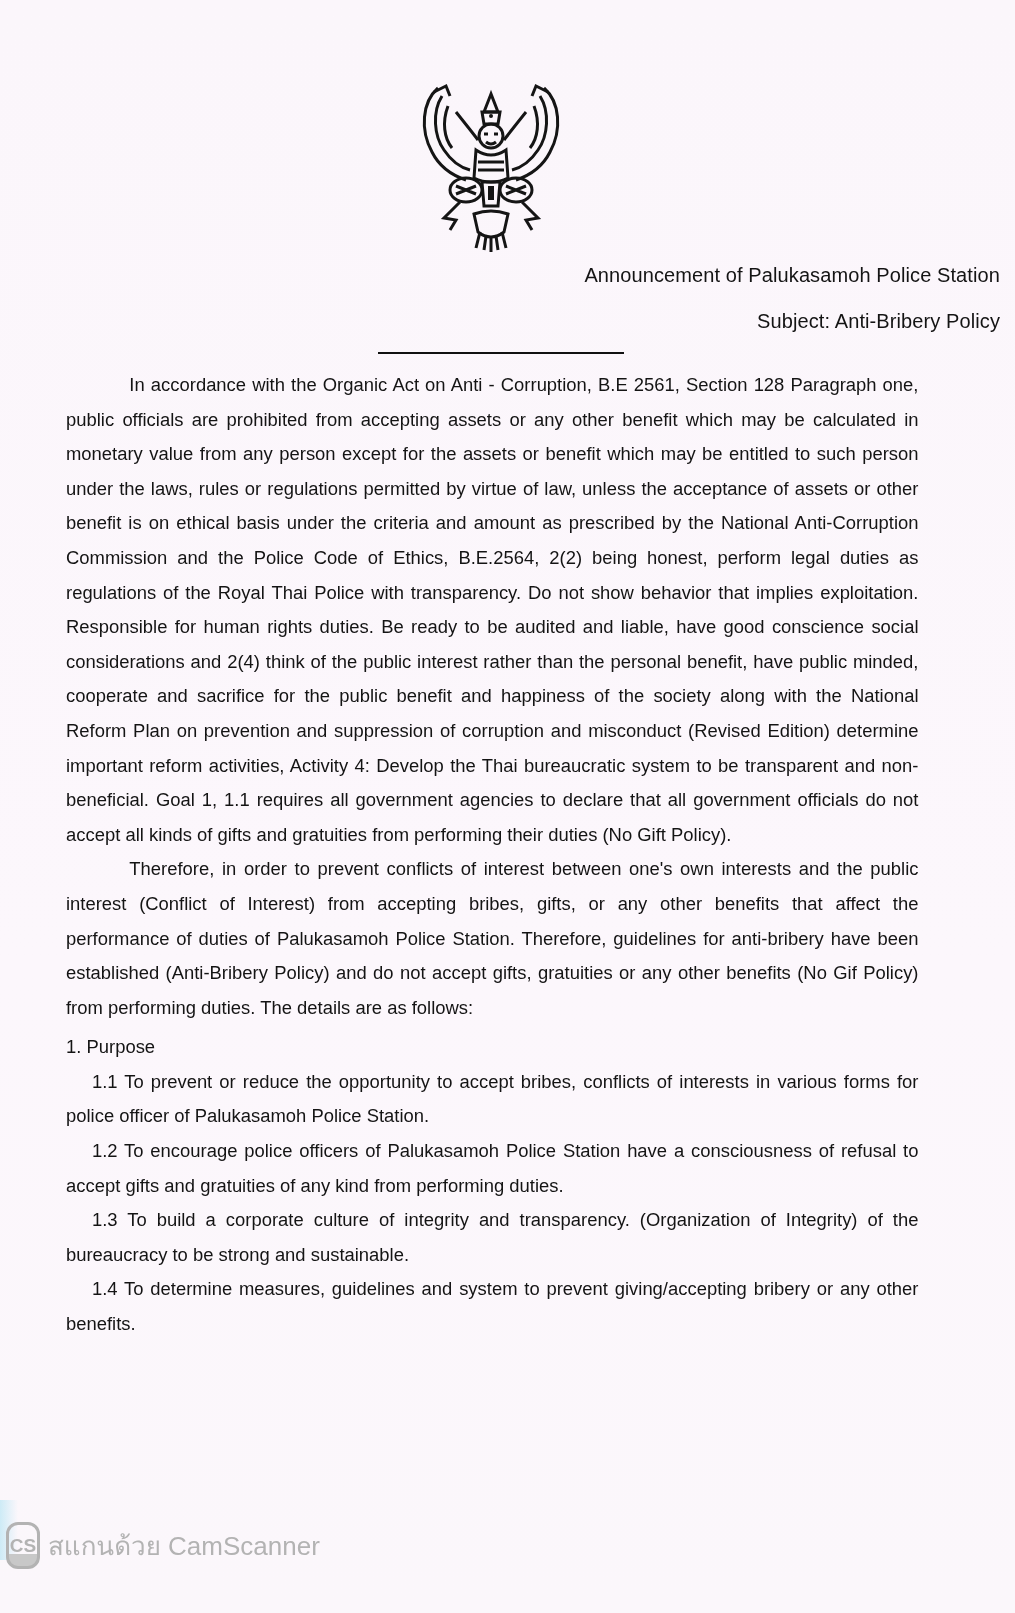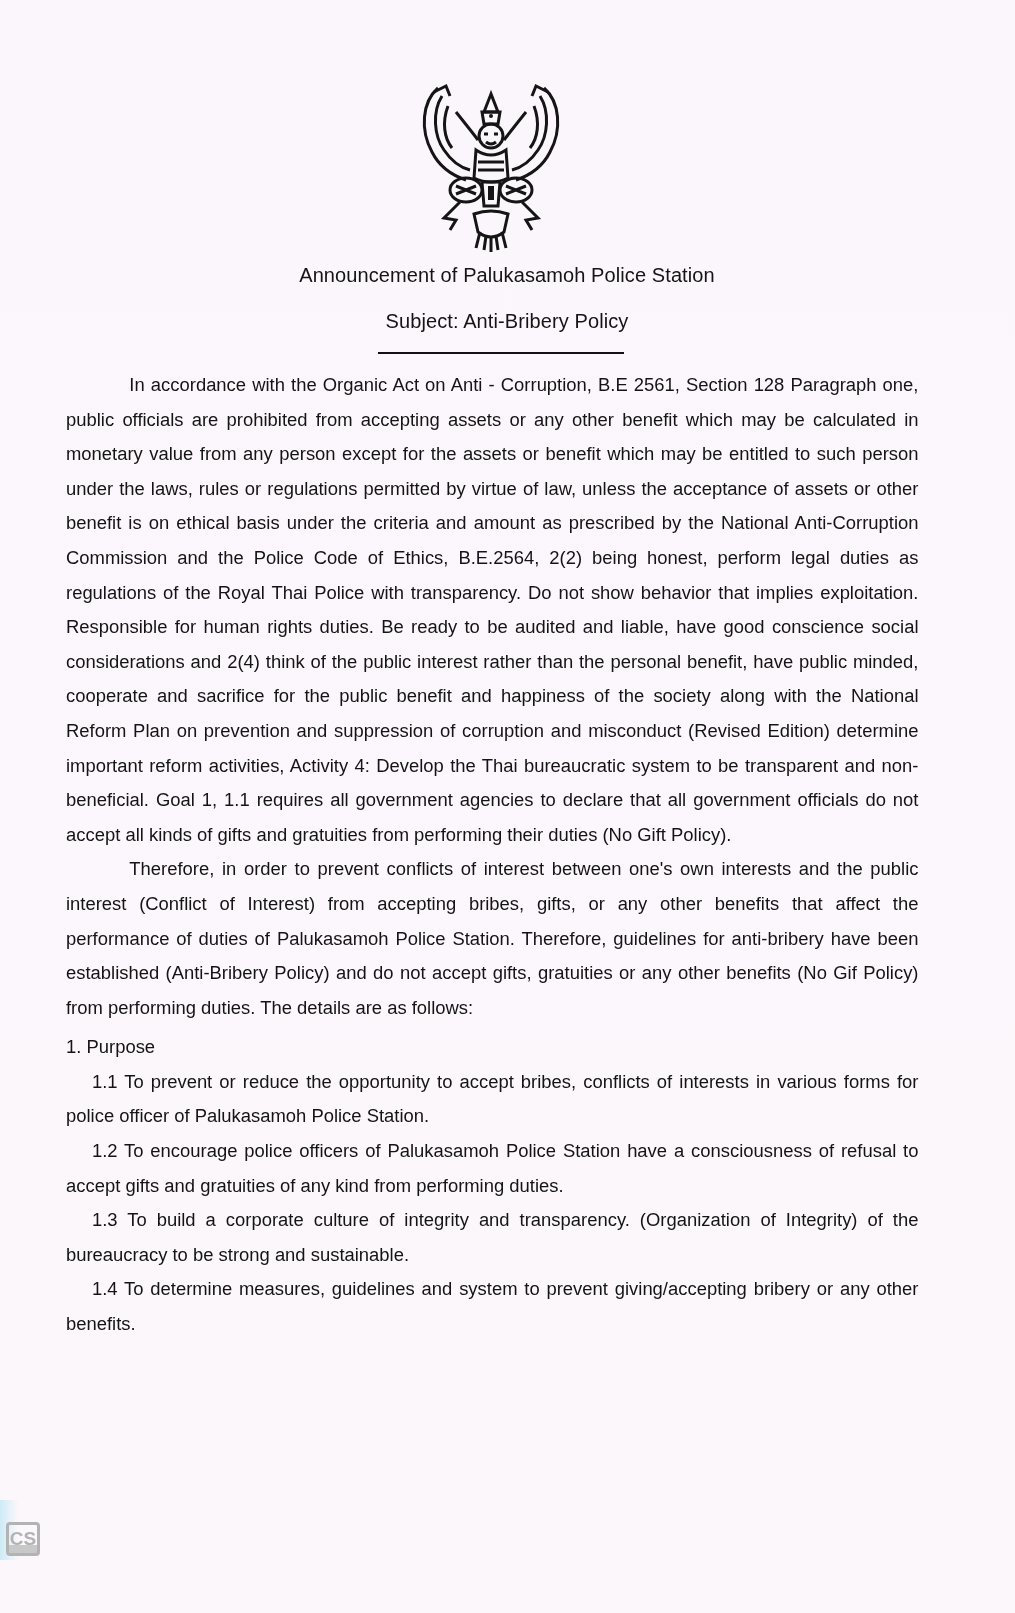--- a/index.html
+++ b/index.html
@@ -22,25 +22,24 @@
       background: linear-gradient(180deg, #fbf6fb 0%, #fcf7fc 60%, #fbf7fb 100%);
     }
     .garuda {
       position: absolute;
       left: 420px; top: 82px;
       width: 142px; height: 170px;
     }
     .title {
       position: absolute;
       left: 0; width: 1000px;
-      text-align: center;
+      text-align: right;
       font-size: 20px;
       letter-spacing: 0.1px;
       font-family: "Liberation Sans", sans-serif;
-      padding-left: 7px;
     }
     .title.t1 { top: 264px; }
     .title.t2 { top: 310px; }
     .rule {
       position: absolute;
       left: 378px; top: 352px;
       width: 246px; height: 2px;
       background: #111;
     }
     .body {
@@ -66,23 +65,23 @@
     .watermark {
       position: absolute;
       left: 6px; top: 1522px;
       display: flex;
       align-items: center;
       color: #b3b3b3;
       font-family: "Liberation Sans", sans-serif;
       font-size: 26px;
     }
     .cs-logo {
-      width: 34px; height: 34px;
+      width: 34px; height: 47px;
       border: 3px solid #b3b3b3;
-      border-radius: 4px;
+      border-radius: 12px;
       box-sizing: border-box;
       display: flex;
       align-items: center;
       justify-content: center;
       font-weight: bold;
       font-size: 19px;
       color: #b3b3b3;
       margin-right: 8px;
       background: linear-gradient(180deg, transparent 70%, #c8c8c8 70%);
     }
@@ -152,14 +151,15 @@
     <p class="indent-sm">1.1 To prevent or reduce the opportunity to accept bribes, conflicts of interests in various forms for police officer of Palukasamoh Police Station.</p>
     <p class="indent-sm">1.2 To encourage police officers of Palukasamoh Police Station have a consciousness of refusal to accept gifts and gratuities of any kind from performing duties.</p>
     <p class="indent-sm">1.3 To build a corporate culture of integrity and transparency. (Organization of Integrity) of the bureaucracy to be strong and sustainable.</p>
     <p class="indent-sm">1.4 To determine measures, guidelines and system to prevent giving/accepting bribery or any other benefits.</p>
   </div>
 
   <div class="edge-blue"></div>
 
   <div class="watermark">
     <div class="cs-logo">CS</div>
+    <span>สแกนด้วย CamScanner</span>
   </div>
 </div>
 
 </body></html>

